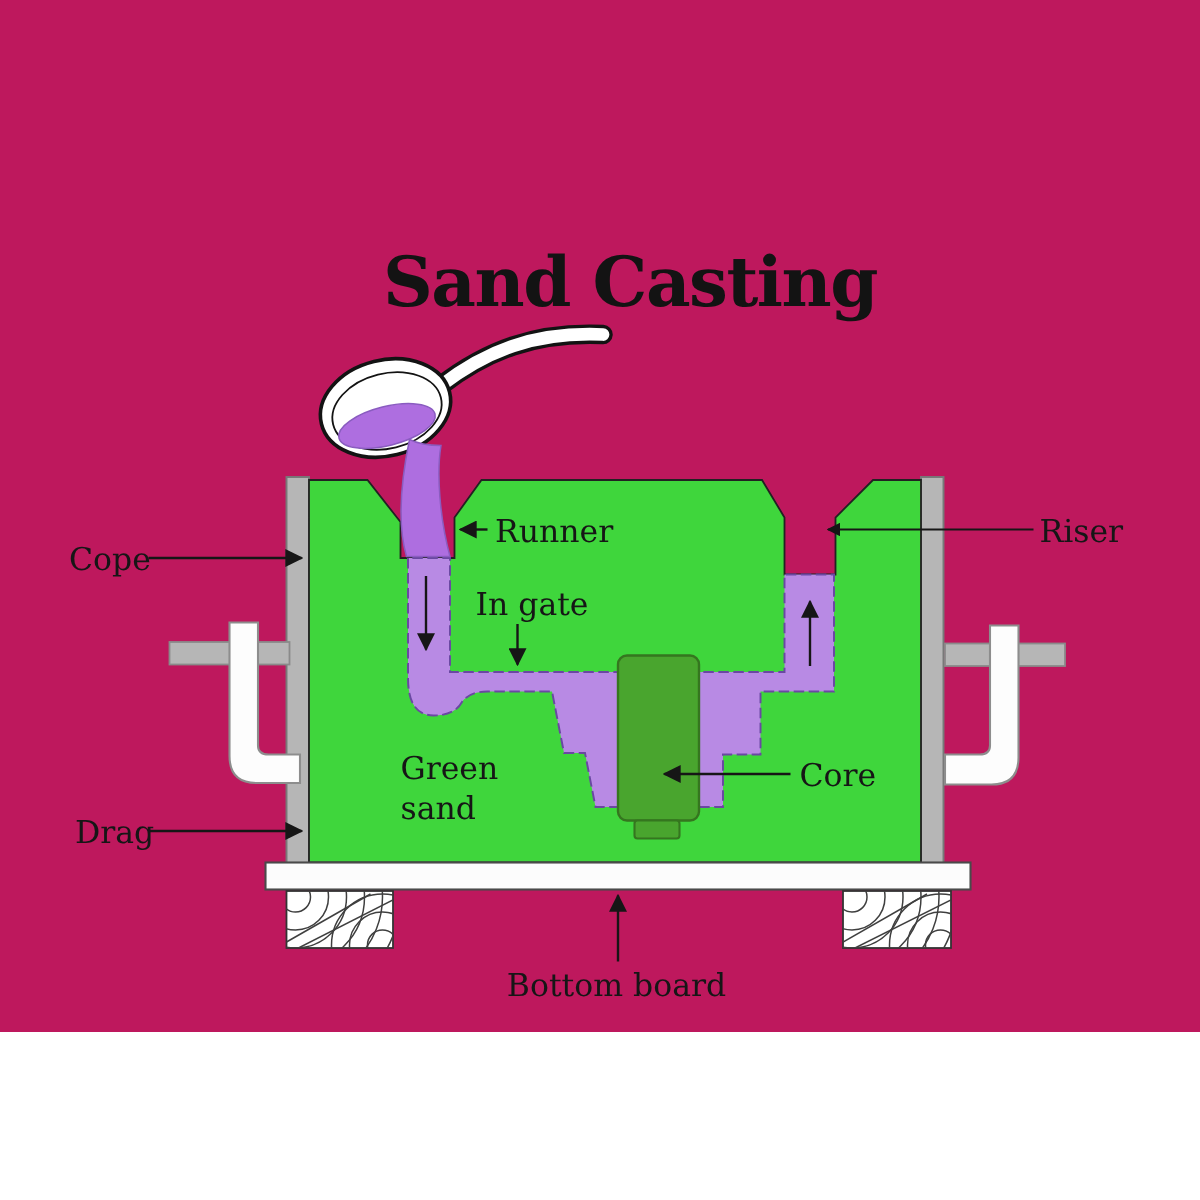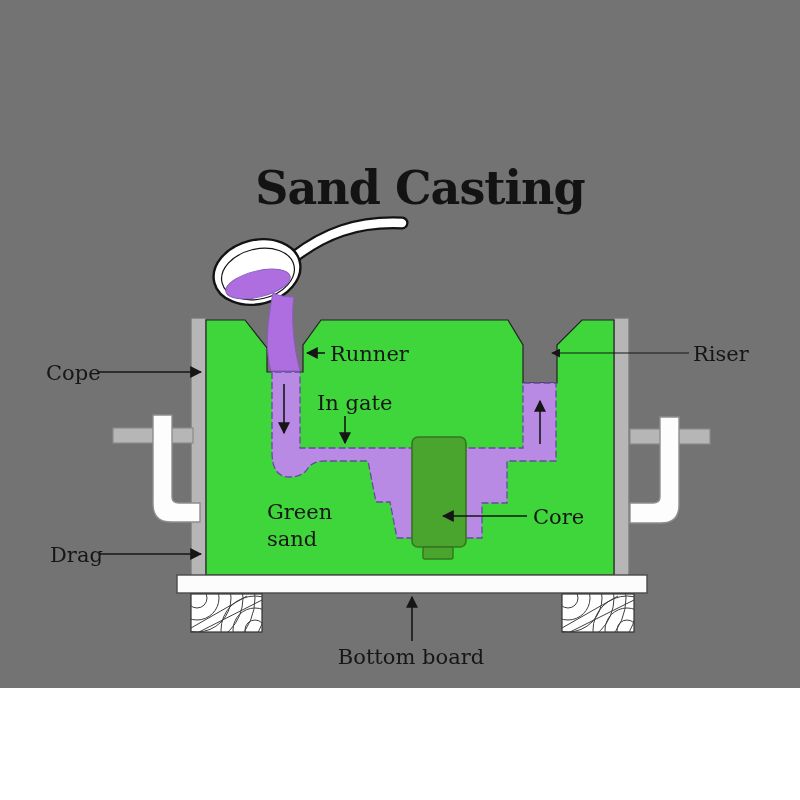--- a/index.html
+++ b/index.html
@@ -1,16 +1,16 @@
 <!DOCTYPE html>
 <html><head>
 <meta charset="utf-8">
 <style>
   html,body{margin:0;padding:0;background:#ffffff;}
-  .stage{width:800px;height:688px;position:relative;background:#737373;overflow:hidden;}
+  .stage{width:800px;height:688px;position:relative;background:#be185d;overflow:hidden;}
   svg{display:block;}
   text{font-family:"DejaVu Serif","Liberation Serif",serif;}
   .title{font-size:46px;font-weight:bold;fill:#131313;letter-spacing:-1px;}
   .label{font-size:21px;fill:#161616;}
   .arrow{stroke:#161616;stroke-width:1.6;fill:none;}
   .arrow-thin{stroke:#161616;stroke-width:1.2;fill:none;}
   .purple-edge{stroke:#6a48a2;stroke-width:1.3;stroke-dasharray:7 3;}
   .grain{stroke:#3f3f3f;stroke-width:1;fill:none;}
 </style>
 </head>

